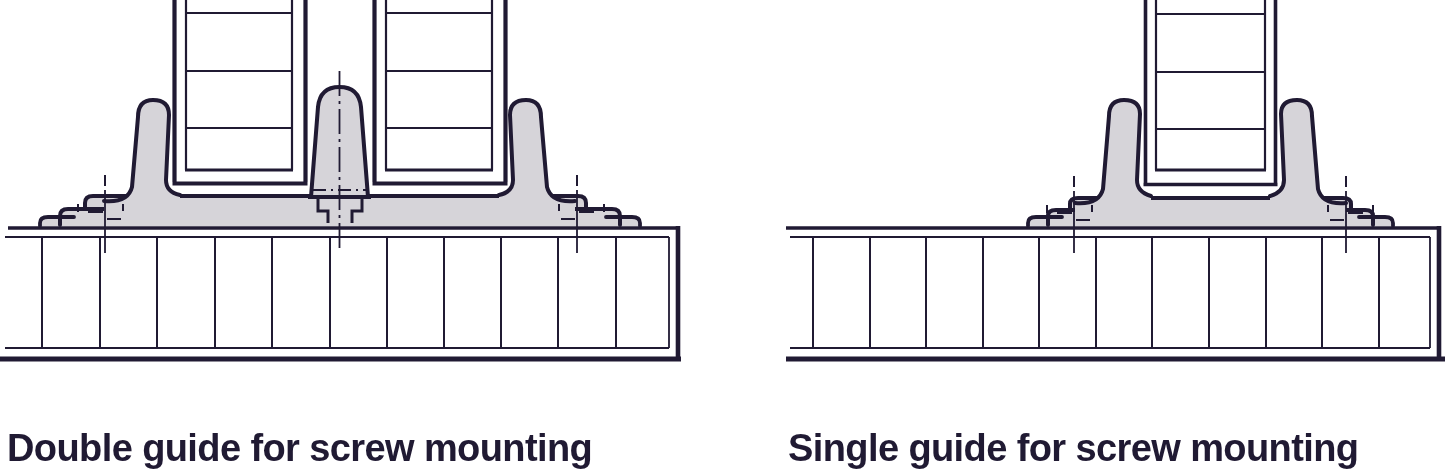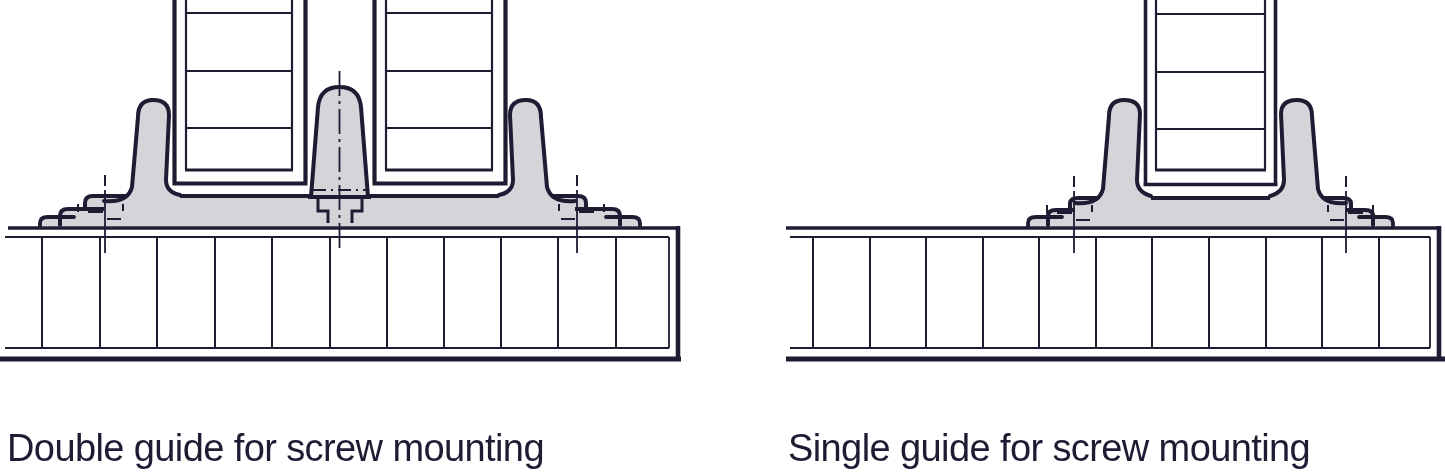--- a/index.html
+++ b/index.html
@@ -4,21 +4,21 @@
 <style>
   html,body{margin:0;padding:0;}
   body{
     width:1445px;height:475px;position:relative;overflow:hidden;
     background:var(--bg,#ffffff);
     font-family:"Liberation Sans", sans-serif;
   }
   .diagram-canvas{position:absolute;left:0;top:0;}
   .caption{
     position:absolute;top:427px;
-    font-weight:400;font-size:38px;letter-spacing:-0.6px;
+    font-weight:700;font-size:38px;letter-spacing:-0.6px;
     color:var(--line,#201a33);white-space:nowrap;
   }
   #caption-double{left:7px;}
   #caption-single{left:788px;}
   
   .ln{stroke:var(--line,#201a33);fill:none;}
   .fillgray{fill:var(--fill,#d6d4d9);stroke:none;}
   .fillwhite{fill:var(--bg,#ffffff);stroke:none;}
   .rnd{stroke-linecap:round;stroke-linejoin:round;}
 </style>

